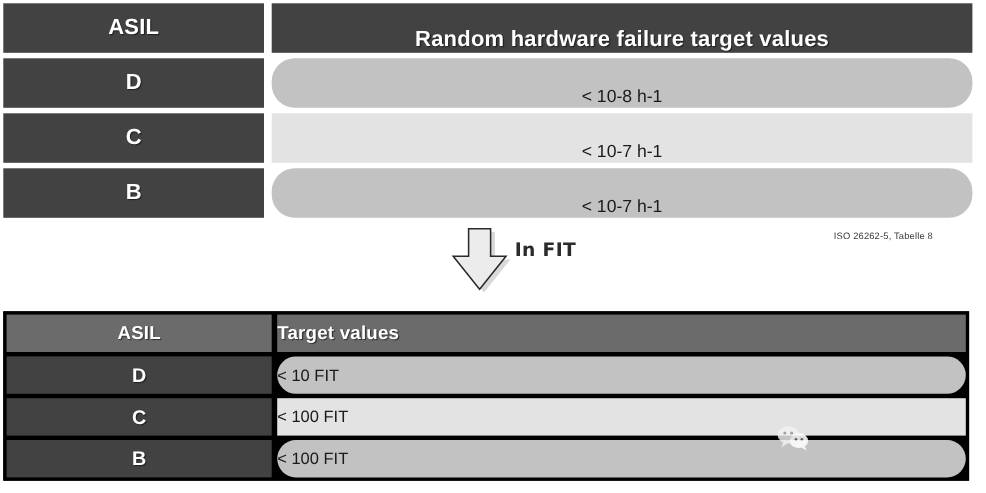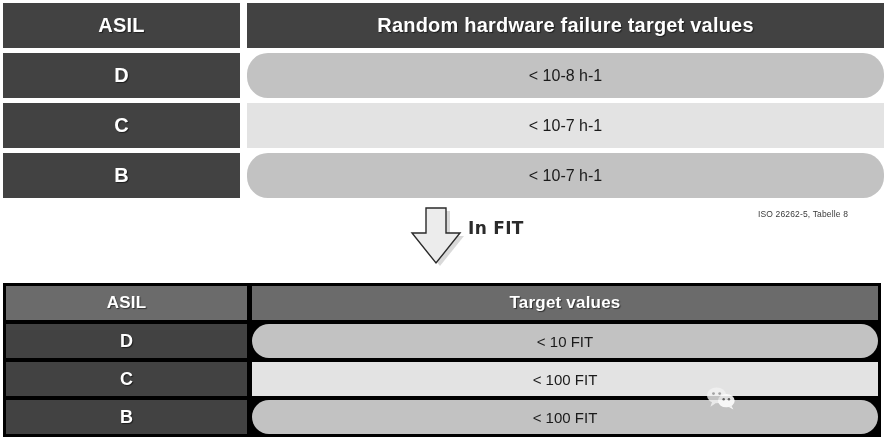--- a/index.html
+++ b/index.html
@@ -44,21 +44,21 @@
     height: 45px;
     display: flex;
     align-items: center;
     justify-content: center;
     box-sizing: border-box;
   }
   .table-top .c-val {
     flex: 1 1 auto;
     height: 45px;
     display: flex;
-    align-items: center;
+    align-items: flex-end;
     justify-content: center;
     box-sizing: border-box;
   }
   .dark-cell {
     background: #424242;
     color: #ffffff;
   }
   .hdr-text {
     font-size: 20px;
     font-weight: bold;
@@ -143,21 +143,21 @@
     display: flex;
     align-items: center;
     justify-content: center;
     box-sizing: border-box;
   }
   .table-bot .c-val {
     flex: 1 1 auto;
     height: 34px;
     display: flex;
     align-items: center;
-    justify-content: center;
+    justify-content: flex-start;
     box-sizing: border-box;
   }
   .hdr-grey {
     background: #6b6b6b;
     color: #ffffff;
   }
   .table-bot .hdr-text { font-size: 17px; }
   .table-bot .asil-letter { font-size: 18px; }
   .table-bot .val-text { font-size: 15px; }
 

